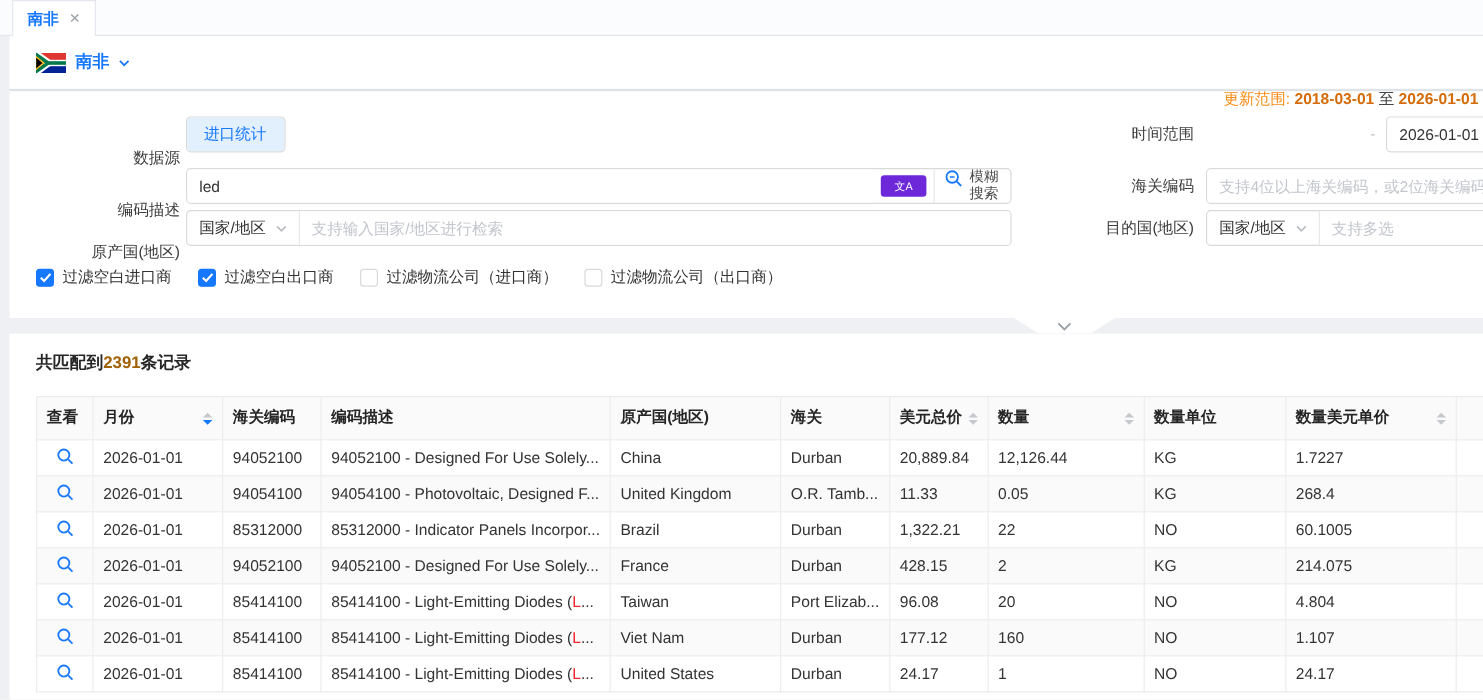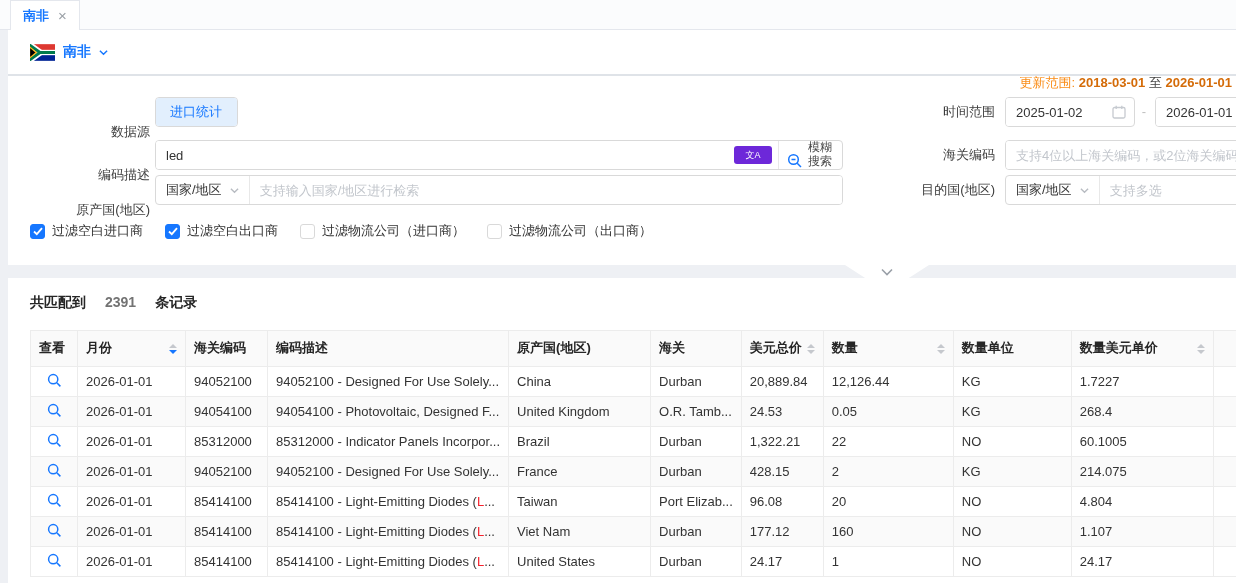--- a/index.html
+++ b/index.html
@@ -41,21 +41,21 @@
     background:#fff; display:flex; align-items:center; overflow:hidden; }
   .igroup input { border:none; outline:none; height:28px; flex:1; padding:0 10px;
     font-size:13px; color:#333; font-family:inherit; min-width:0; }
   .igroup input::placeholder { color:#c2c6cc; }
   .vsep { width:1px; height:28px; background:#e8e8e8; }
   .sel { display:flex; align-items:center; gap:8px; padding:0 10px; height:28px;
     color:#333; cursor:pointer; white-space:nowrap; }
 
   .trans-ico { width:38px; height:18px; border-radius:3px; background:#6d28d9; color:#fff;
     font-size:9px; display:flex; align-items:center; justify-content:center; margin:0 6px; cursor:pointer; }
-  .fuzzy { display:flex; align-items:flex-end; gap:5px; padding:0 8px; cursor:pointer; height:100%; }
+  .fuzzy { display:flex; align-items:flex-start; gap:5px; padding:0 8px; cursor:pointer; height:100%; }
   .fuzzy-txt { width:26px; font-size:12px; line-height:1.15; color:#4a4a4a; }
 
   .date-dash { position:absolute; top:67px; left:1128px; width:16px; text-align:center;
     line-height:30px; color:#bfbfbf; }
 
   .upd-line { position:absolute; top:44px; left:900px; width:324px; text-align:right;
     font-size:13px; white-space:nowrap; }
   .upd-lab { color:#fa8c16; }
   .upd-date { color:#d46b08; font-weight:700; }
   .upd-to { color:#444; }
@@ -67,21 +67,21 @@
     background:#fff; display:flex; align-items:center; justify-content:center; }
   .cb.on .cbbox { background:#1677ff; border-color:#1677ff; }
 
   
   .collapse-tab { position:absolute; left:845px; top:265px; width:84px; height:13px;
     background:#fff; clip-path:polygon(0 0,100% 0,76% 100%,24% 100%);
     display:flex; align-items:center; justify-content:center; cursor:pointer; }
 
   
   .summary { position:absolute; left:22px; top:16px; font-size:14px; font-weight:700; color:#262626; }
-  .summary .cnt { color:#737373; padding:0 19px; }
+  .summary .cnt { color:#a16207; padding:0 0; }
 
   .tbl-wrap { position:absolute; left:22px; top:52px; }
   table { border-collapse:collapse; table-layout:fixed; }
   th, td { border:1px solid #ececec; overflow:hidden; white-space:nowrap; }
   th { background:#fafafa; height:36px; font-weight:700; font-size:13px; color:#262626;
     text-align:left; padding:2px 8px; }
   th .th-in { display:flex; align-items:center; justify-content:space-between; gap:4px; }
   th .thlbl { white-space:normal; line-height:1.15; }
   td { height:30px; padding:0 8px; font-size:13px; color:#333; background:#fff; }
   tr.even td { background:#fafafa; }
@@ -131,28 +131,20 @@
     <span class="upd-date">2026-01-01</span>
   </div>
 
   <div class="f-label" style="top:67px;">数据源</div>
   <div class="seg" id="seg-group">
       <span class="seg-btn on">进口统计</span>
       <span class="seg-btn">出口统计</span>
     </div>
 
   <div class="f-label-r" style="top:67px; left:912px; width:75px;">时间范围</div>
-  <div class="igroup" style="top:67px; left:997px; width:130px;">
-    <input value="2025-01-02" style="">
-    <svg width="14" height="14" viewBox="0 0 14 14" style="margin-right:8px; flex:none;">
-      <rect x="1" y="2.5" width="12" height="10.5" rx="1.5" fill="none" stroke="#c6cad0" stroke-width="1.3"></rect>
-      <line x1="4.2" y1="0.8" x2="4.2" y2="4" stroke="#c6cad0" stroke-width="1.3"></line>
-      <line x1="9.8" y1="0.8" x2="9.8" y2="4" stroke="#c6cad0" stroke-width="1.3"></line>
-    </svg>
-  </div>
   <div class="date-dash">-</div>
   <div class="igroup" style="top:67px; left:1147px; width:140px;">
     <input value="2026-01-01" style="">
   </div>
 
   <div class="f-label" style="top:110px;">编码描述</div>
   <div class="igroup" style="top:110px; left:147px; width:688px;">
     <input value="led" style="">
     <span class="trans-ico">文A</span>
     <span class="vsep"></span>
@@ -330,21 +322,21 @@
           <tr class="even">
             <td class="c-view"><svg width="15" height="15" viewBox="0 0 15 15">
                 <circle cx="6.2" cy="6.2" r="4.6" fill="none" stroke="#1677ff" stroke-width="1.5"></circle>
                 <line x1="9.8" y1="9.8" x2="13.4" y2="13.4" stroke="#1677ff" stroke-width="1.5"></line>
               </svg></td>
             <td>2026-01-01</td>
             <td>94054100</td>
             <td><span>94054100 - Photovoltaic, Designed F...</span><span></span></td>
             <td>United Kingdom</td>
             <td>O.R. Tamb...</td>
-            <td>24.53</td>
+            <td>11.33</td>
             <td>0.05</td>
             <td>KG</td>
             <td>268.4</td>
             <td></td>
           </tr>
           <tr class="">
             <td class="c-view"><svg width="15" height="15" viewBox="0 0 15 15">
                 <circle cx="6.2" cy="6.2" r="4.6" fill="none" stroke="#1677ff" stroke-width="1.5"></circle>
                 <line x1="9.8" y1="9.8" x2="13.4" y2="13.4" stroke="#1677ff" stroke-width="1.5"></line>
               </svg></td>

